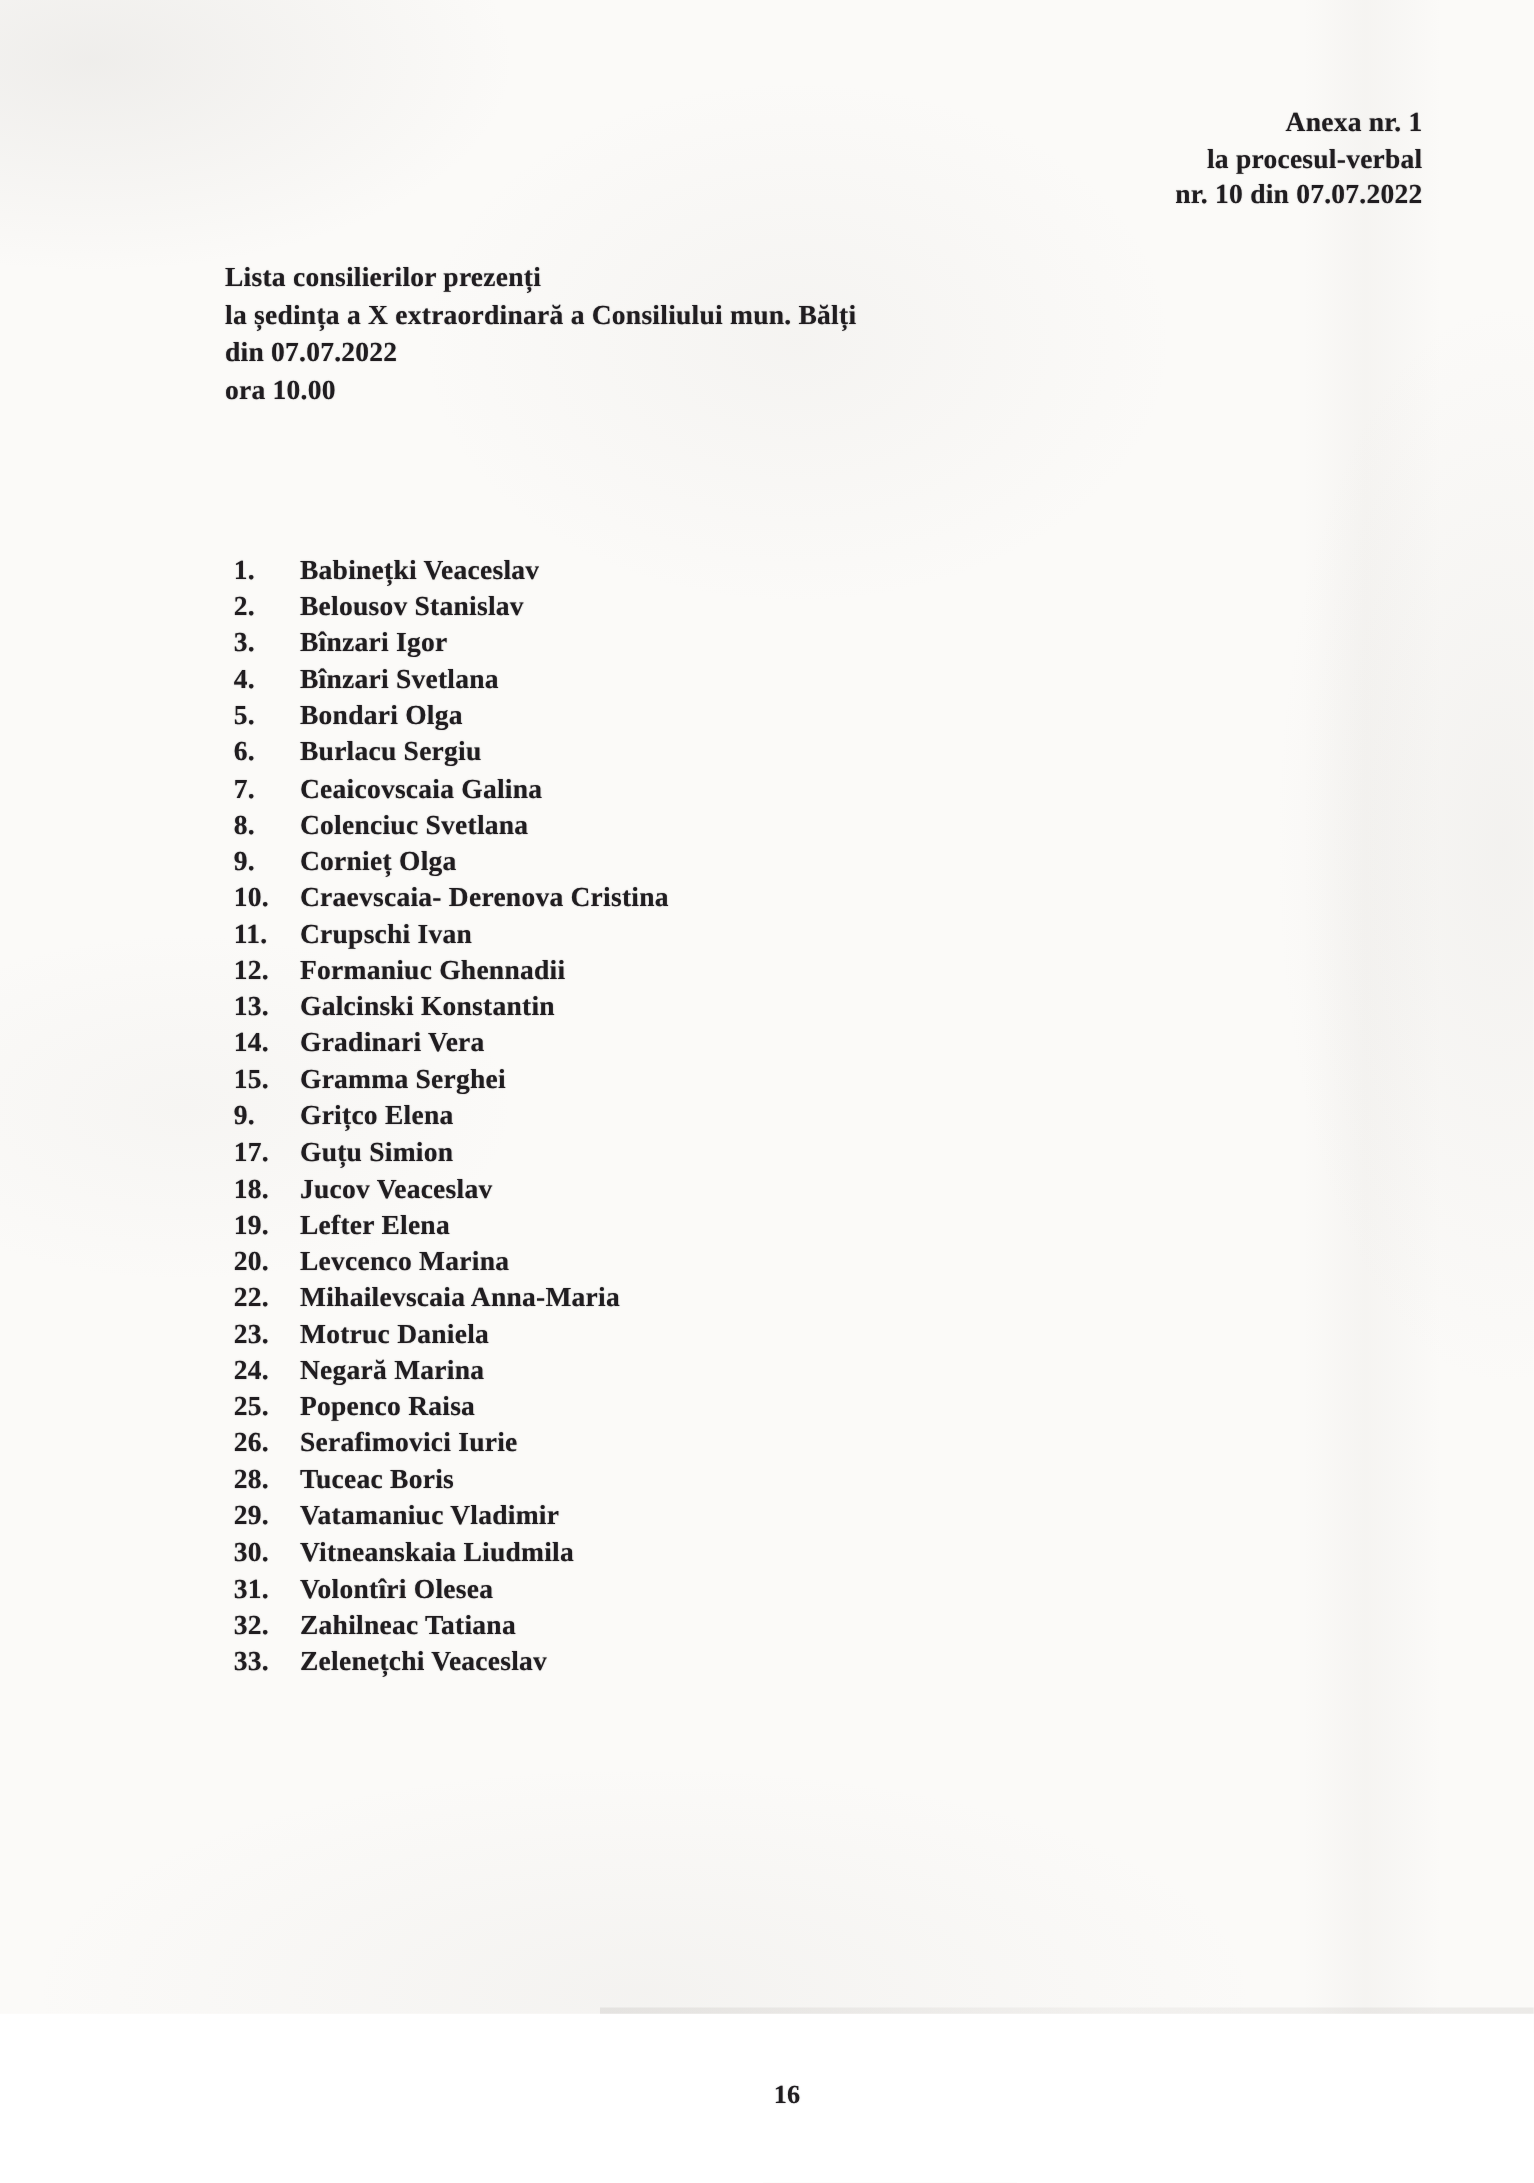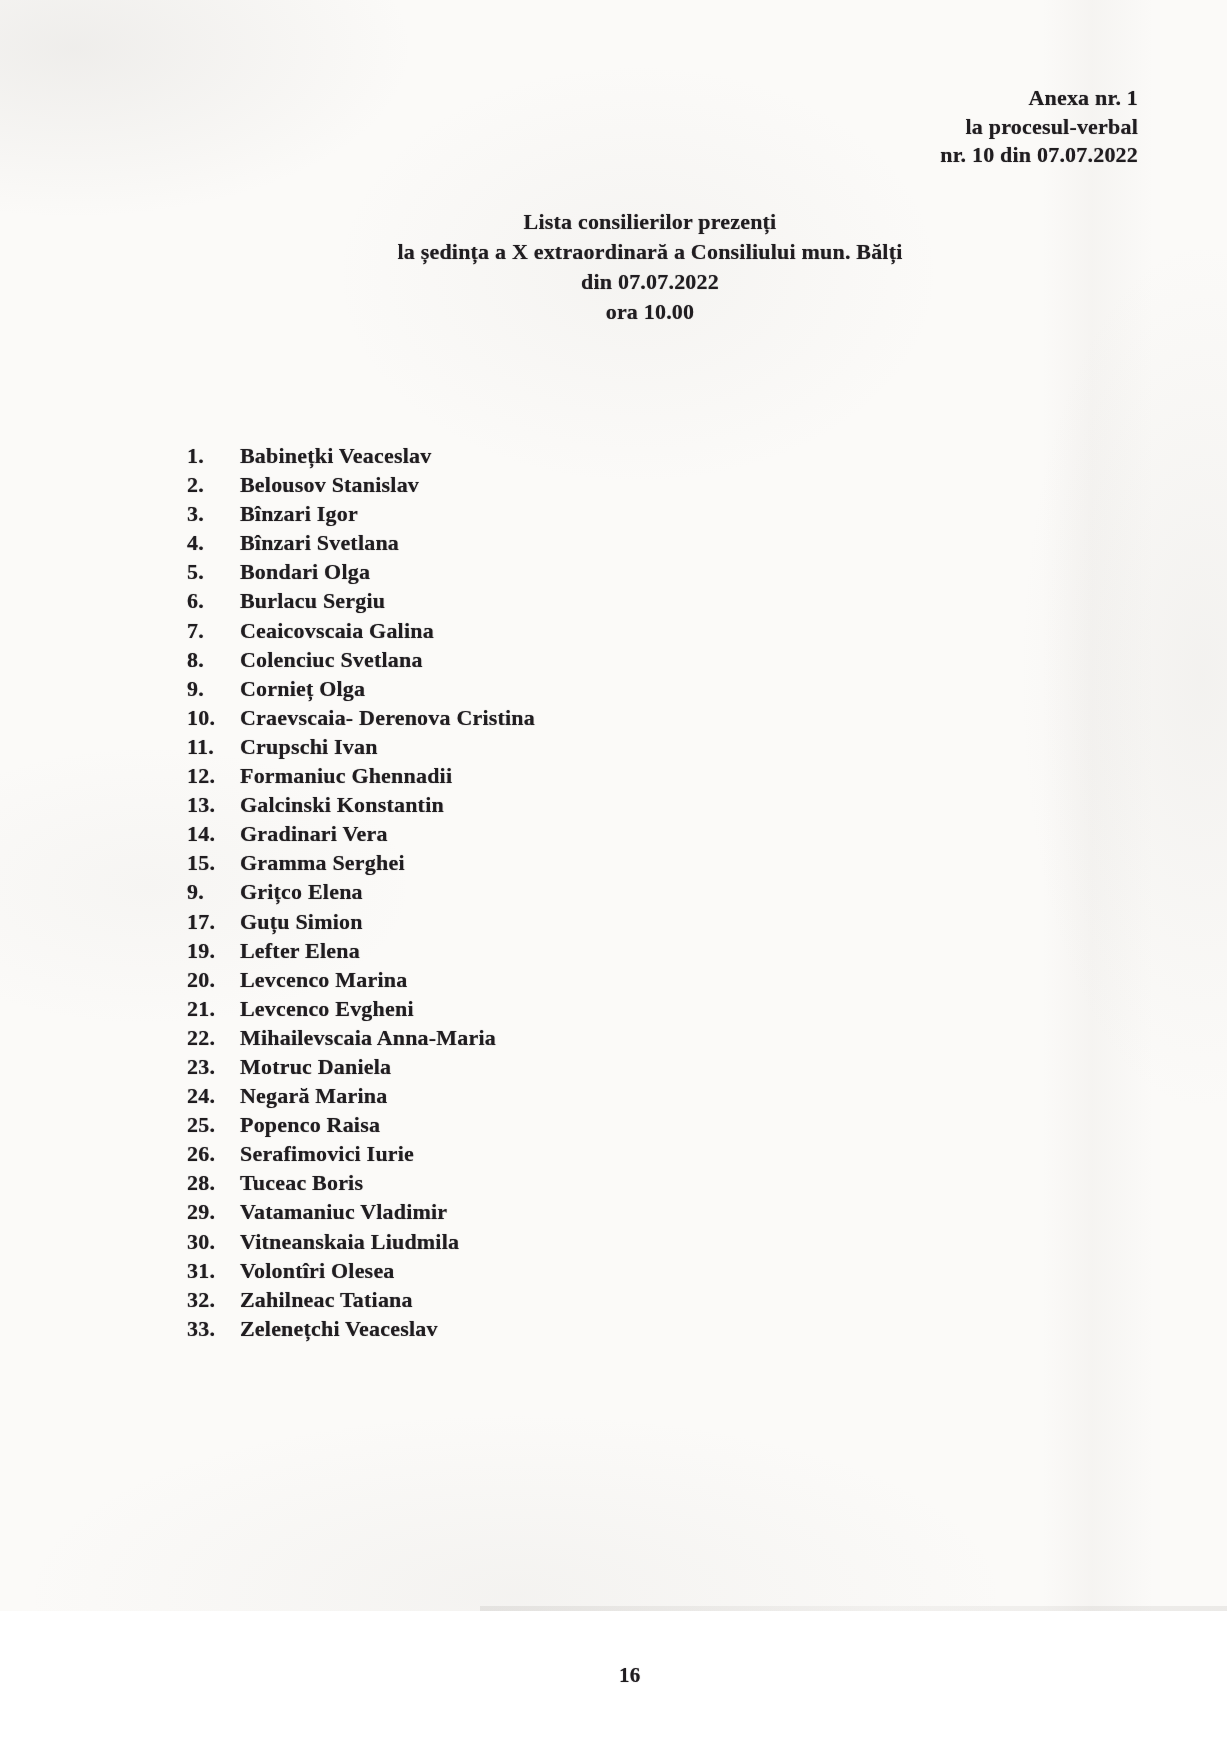--- a/index.html
+++ b/index.html
@@ -39,21 +39,21 @@
     font-size: 22px;
     line-height: 28.5px;
     white-space: nowrap;
   }
   .title-block {
     position: absolute;
     top: 207px;
     left: 650px;
     transform: translateX(-50%);
     width: 940px;
-    text-align: center;
+    text-align: left;
     font-size: 22px;
     line-height: 30px;
     white-space: nowrap;
   }
   .list-block {
     position: absolute;
     top: 441px;
     left: 187px;
     font-size: 22px;
   }
@@ -167,32 +167,32 @@
       </div>
     <div class="row">
         <span class="num">9.</span>
         <span class="name">Grițco Elena</span>
       </div>
     <div class="row">
         <span class="num">17.</span>
         <span class="name">Guțu Simion</span>
       </div>
     <div class="row">
+        <span class="num">18.</span>
+        <span class="name">Jucov Veaceslav</span>
+      </div>
+    <div class="row">
         <span class="num">19.</span>
         <span class="name">Lefter Elena</span>
       </div>
     <div class="row">
         <span class="num">20.</span>
         <span class="name">Levcenco Marina</span>
       </div>
     <div class="row">
-        <span class="num">21.</span>
-        <span class="name">Levcenco Evgheni</span>
-      </div>
-    <div class="row">
         <span class="num">22.</span>
         <span class="name">Mihailevscaia Anna-Maria</span>
       </div>
     <div class="row">
         <span class="num">23.</span>
         <span class="name">Motruc Daniela</span>
       </div>
     <div class="row">
         <span class="num">24.</span>
         <span class="name">Negară Marina</span>

